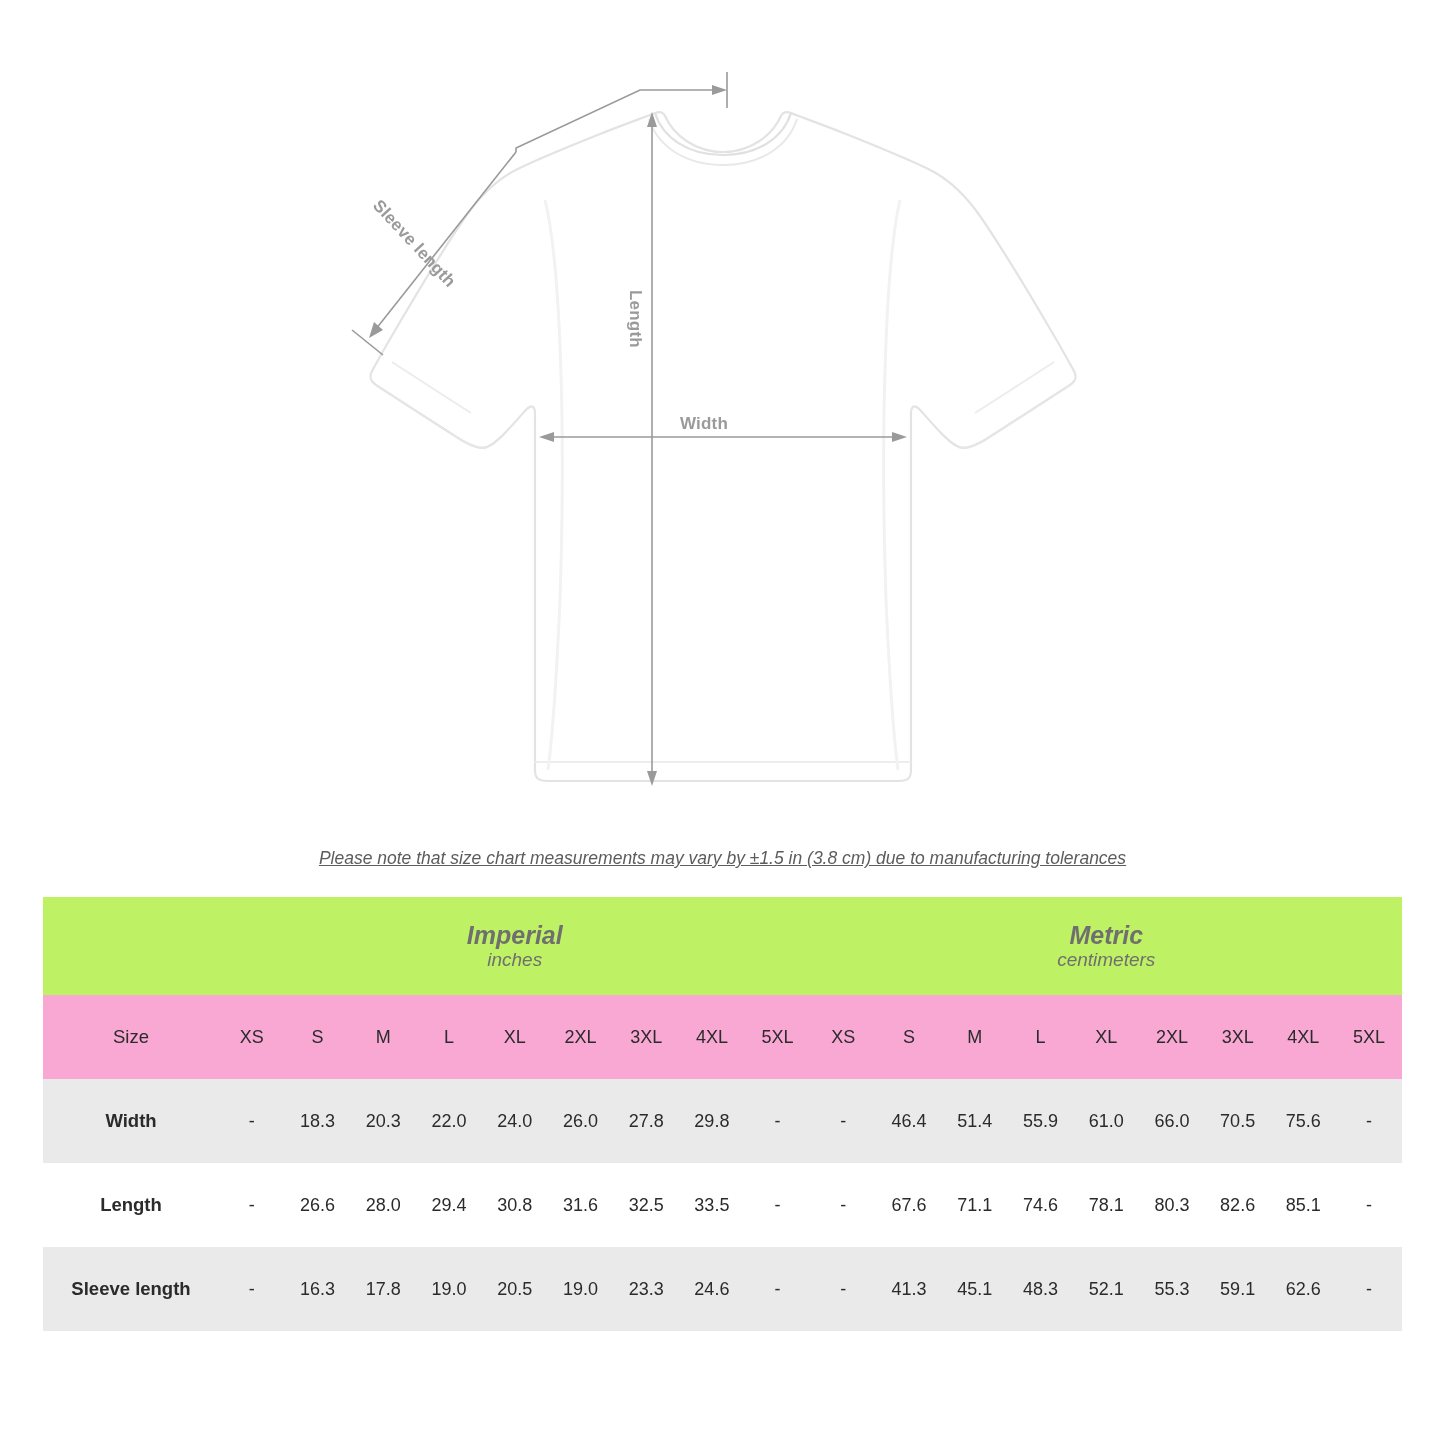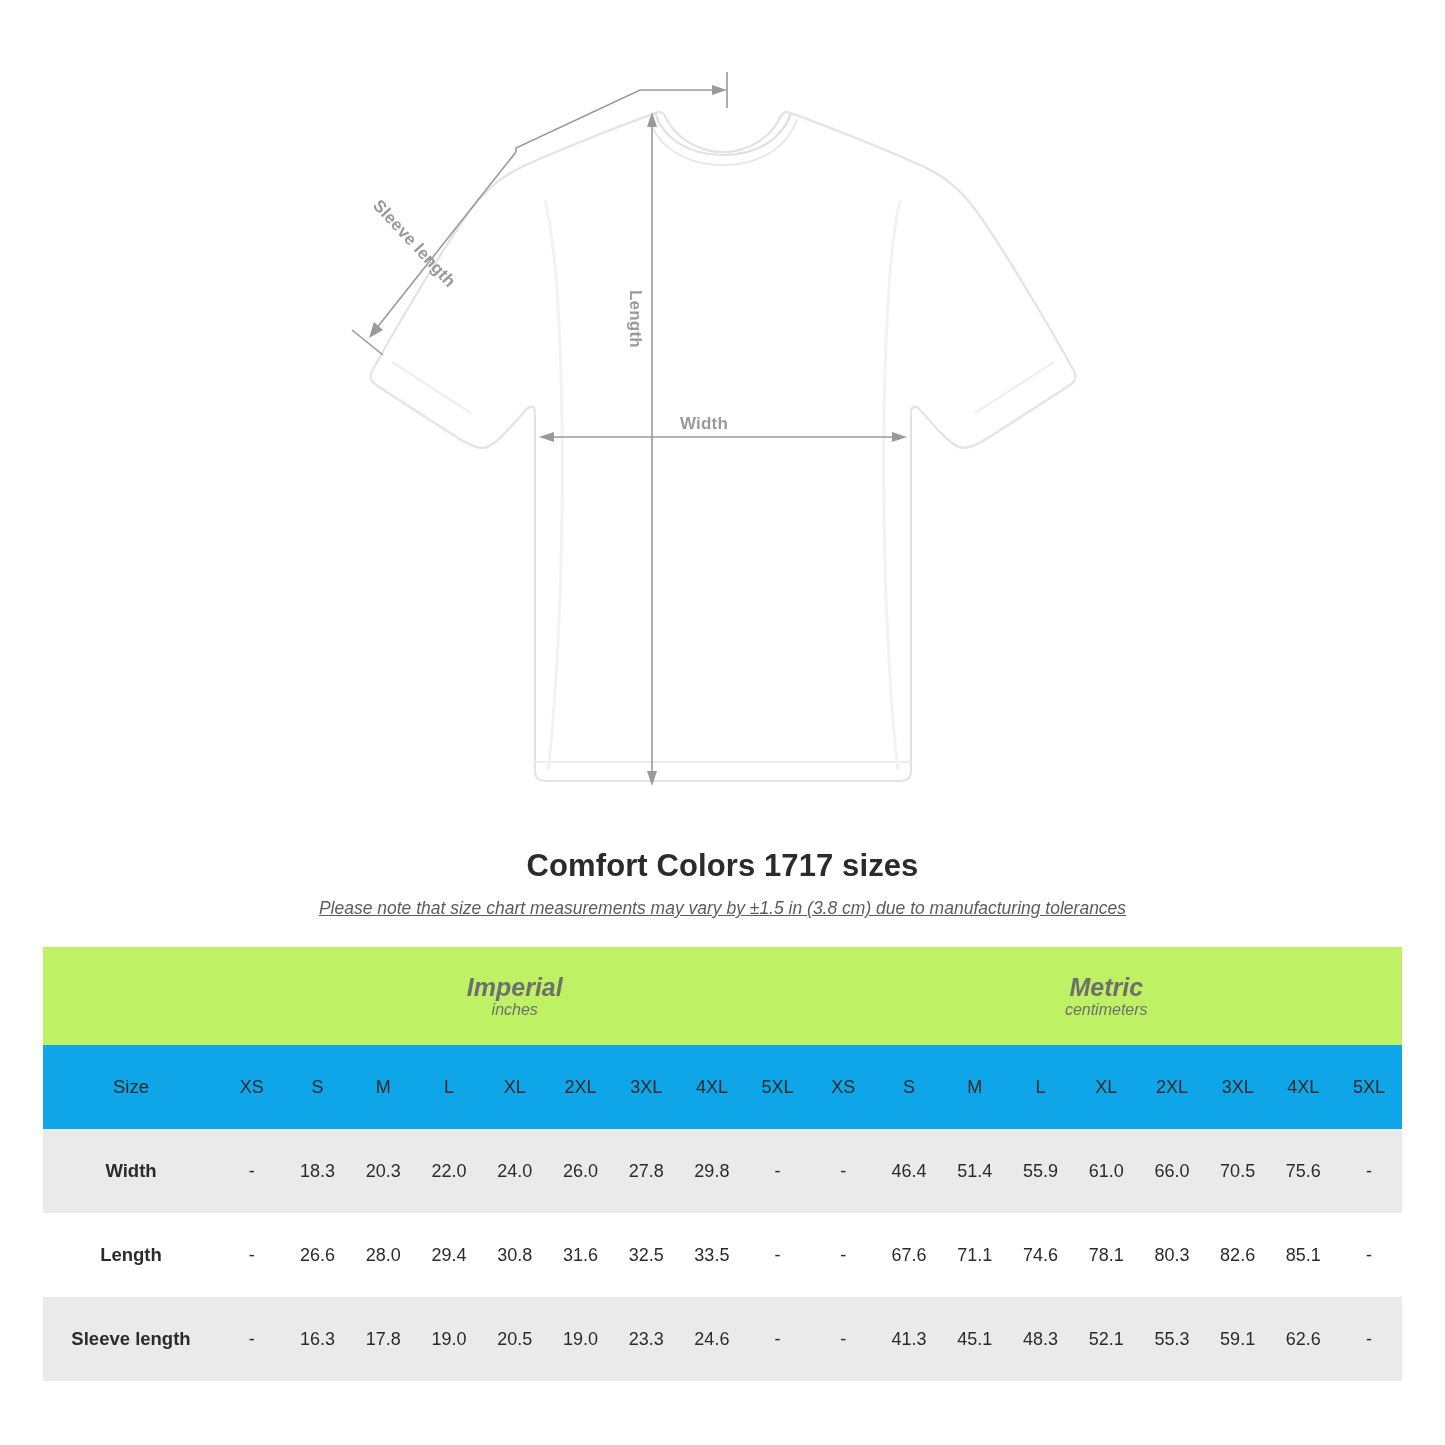--- a/index.html
+++ b/index.html
@@ -88,26 +88,26 @@
     padding: 0;
   }
   .unit-name {
     font-size: 25px;
     font-style: italic;
     font-weight: bold;
     color: #6f6f6f;
     line-height: 1.15;
   }
   .unit-sub {
-    font-size: 16px;
+    font-size: 19px;
     font-style: italic;
     color: #6f6f6f;
   }
   .size-head-row td {
-    background: #0ea5e9;
+    background: #f9a8d4;
     height: 84px;
     font-size: 18px;
     font-weight: bold;
     color: #2b2b2b;
   }
   .size-head-row td.rowlabel {
     font-size: 18.5px;
   }
   .data-row td {
     height: 84px;
@@ -195,21 +195,20 @@
         <line x1="352" y1="330" x2="383" y2="355"></line>
       </g>
     </svg>
 
     <div class="dim-label label-width">Width</div>
     <div class="dim-label label-length">Length</div>
     <div class="dim-label label-sleeve">Sleeve length</div>
   </div>
 
   <div class="title-block">
-    <div class="chart-title">Comfort Colors 1717 sizes</div>
     <div class="chart-note">Please note that size chart measurements may vary by ±1.5 in (3.8 cm) due to manufacturing tolerances</div>
   </div>
 
   <div class="table-wrap">
     <table class="size-table">
       <colgroup>
         <col class="col-first">
         <col span="18">
       </colgroup>
       <tbody>

